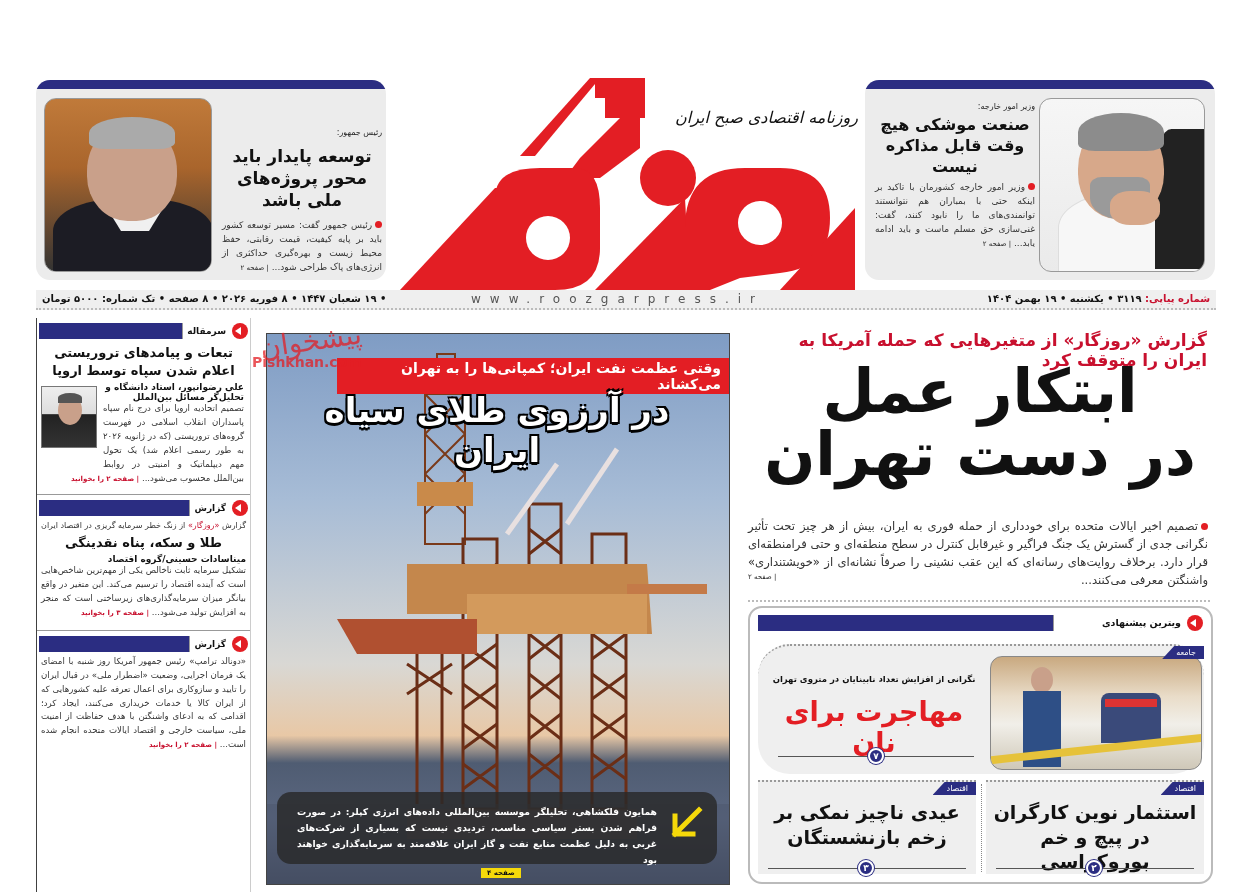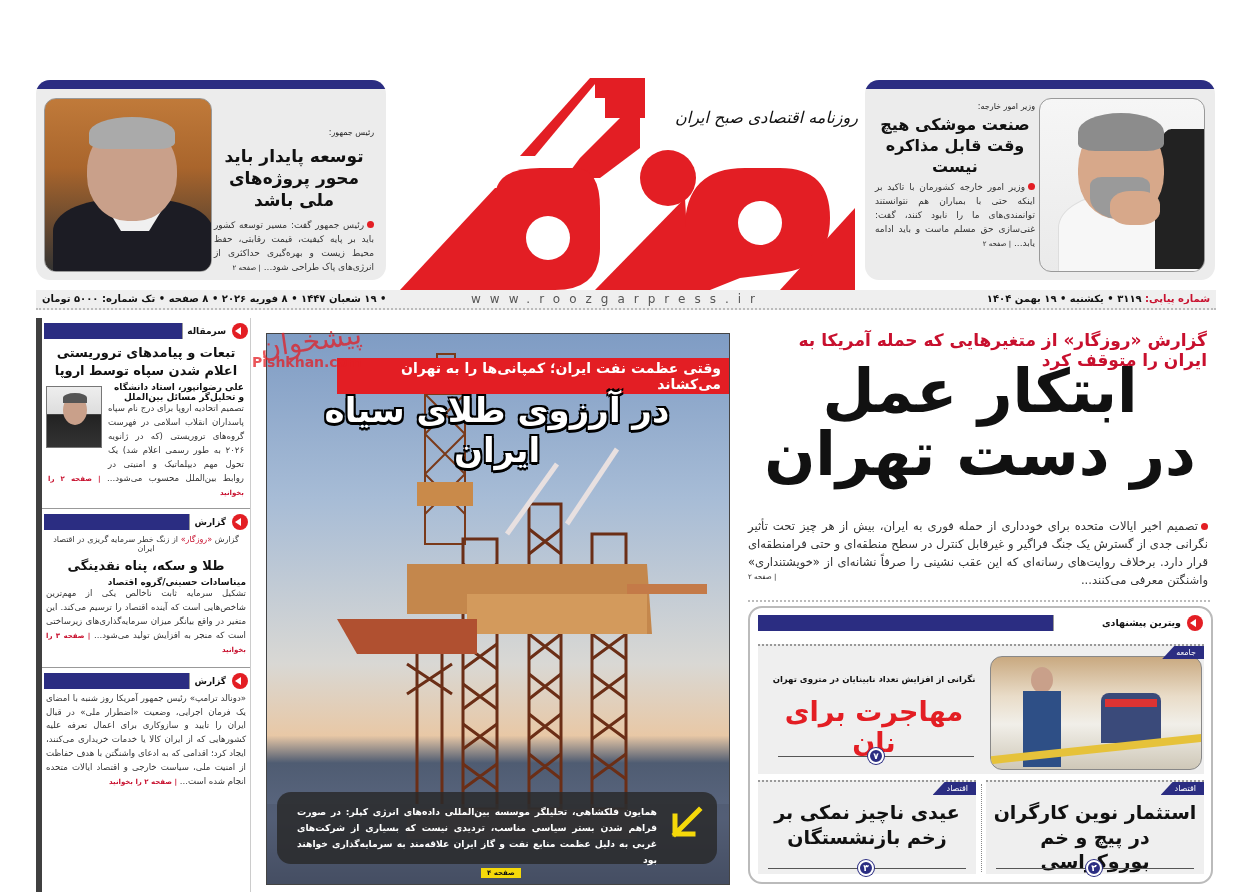--- a/index.html
+++ b/index.html
@@ -27,21 +27,21 @@
   .tagline { position: absolute; left: 675px; top: 108px; font-family: "DejaVu Serif", serif; font-style: italic; font-size: 16px; color: #111; direction: rtl; }
 
   
   .strip { position: absolute; left: 36px; top: 290px; width: 1180px; height: 20px; background: #efefef; border-bottom: 2px dotted #bbb; font-size: 10px; }
   .strip .right-info { position: absolute; right: 6px; top: 3px; direction: rtl; font-weight: bold; }
   .strip .right-info .red { color: #c8102e; }
   .strip .left-info { position: absolute; left: 6px; top: 3px; direction: rtl; font-weight: bold; }
   .strip .url { position: absolute; left: 435px; top: 2px; letter-spacing: 9px; font-size: 12px; color: #555; }
 
   
-  .leftcol { position: absolute; left: 36px; top: 318px; width: 215px; height: 574px; border-left: 6px solid #404040; border-right: 1px solid #ccc; }
+  .leftcol { position: absolute; left: 36px; top: 318px; width: 215px; height: 574px; border-left: 1px solid #404040; border-right: 1px solid #ccc; }
   .sec-head { position: relative; height: 18px; display: flex; flex-direction: row-reverse; align-items: center; margin: 4px 2px 2px 2px; }
   .sec-icon { width: 16px; height: 16px; border-radius: 50%; background: #e31e24; position: relative; margin-left: 2px; }
   .sec-icon::after { content: ""; position: absolute; left: 3px; top: 4px; border-right: 6px solid #fff; border-top: 4px solid transparent; border-bottom: 4px solid transparent; }
   .sec-label { font-size: 9px; font-weight: bold; padding: 0 4px; background: #fff; border-left: 1px solid #999; height: 16px; line-height: 16px; }
   .sec-bar { flex: 1; height: 16px; background: #2b2d82; }
   .col-title { font-weight: bold; font-size: 13px; text-align: center; line-height: 1.4; direction: rtl; padding: 2px 4px; }
   .col-body { font-size: 8.6px; line-height: 1.62; color: #333; direction: rtl; text-align: justify; padding: 0 4px; }
   .col-author { font-size: 9px; font-weight: bold; direction: rtl; padding: 0 4px; }
   .col-ref { font-size: 7px; color: #c8102e; font-weight: bold; }
   .col-kicker { font-size: 8px; color: #333; direction: rtl; text-align: center; padding: 2px 4px; }
@@ -107,21 +107,21 @@
 </div>
 
 <div class="topbox" style="left:36px; width:350px;">
   <div class="bar"></div>
   <div class="photo photo-pres" style="left:8px; top:18px; width:168px; height:174px;">
     <div class="body-shape" style="left:8px; top:100px; width:160px; height:80px; background:#1c1c24;"></div>
     <div class="abs" style="left:55px; top:98px; width:70px; height:34px; background:#f0f0f0; clip-path:polygon(0 0,100% 0,70% 100%,30% 100%);"></div>
     <div class="head-shape" style="left:42px; top:22px; width:90px; height:100px; background:#c9a08a;"></div>
     <div class="head-shape" style="left:44px; top:18px; width:86px; height:32px; background:#aaa; border-radius:50% 50% 20% 20%;"></div>
   </div>
-  <div class="rtl" style="position:absolute; right:12px; top:48px; width:160px;">
+  <div class="rtl" style="position:absolute; right:4px; top:48px; width:160px;">
     <div class="kicker-small">رئیس جمهور:</div>
     <div class="box-title" style="margin-top:8px;">توسعه پایدار باید محور پروژه‌های ملی باشد</div>
     <div class="box-body" style="margin-top:8px; text-align:justify;">
       <span class="redbullet"></span><span>رئیس جمهور گفت: مسیر توسعه کشور باید بر پایه کیفیت، قیمت رقابتی، حفظ محیط زیست و بهره‌گیری حداکثری از انرژی‌های پاک طراحی شود...</span>
       <span class="page-ref">| صفحه ۲</span>
     </div>
   </div>
 </div>
 
 <div class="logo-wrap">
@@ -269,21 +269,21 @@
 </div>
 <div class="main-sep"></div>
 
 <div class="showcase">
   <div class="sec-head">
     <div class="sec-icon"></div>
     <div class="sec-label">ویترین پیشنهادی</div>
     <div class="sec-bar"></div>
   </div>
 
-  <div class="sc-card" style="left:8px; top:36px; width:446px; height:130px;">
+  <div class="sc-card" style="left:8px; top:36px; width:446px; height:130px;border-radius:32px;">
     <div class="sc-metro">
       <div style="position:absolute; left:110px; top:36px; width:60px; height:50px; background:#3a4a7a; border-radius:8px 8px 0 0;"></div>
       <div style="position:absolute; left:114px; top:42px; width:52px; height:8px; background:#d33;"></div>
       <div style="position:absolute; left:40px; top:10px; width:22px; height:26px; border-radius:50%; background:#c9a08a;"></div>
       <div style="position:absolute; left:32px; top:34px; width:38px; height:76px; background:#2e4f86;"></div>
       <div style="position:absolute; left:0; top:88px; width:212px; height:8px; background:#e6c23a; transform:skewY(-6deg);"></div>
     </div>
     <div class="sc-tag">جامعه</div>
     <div class="sc-sub" style="left:6px; top:28px; width:220px;">نگرانی از افزایش تعداد نابینایان در متروی تهران</div>
     <div class="sc-red" style="left:6px; top:50px; width:220px;">مهاجرت برای نان</div>

